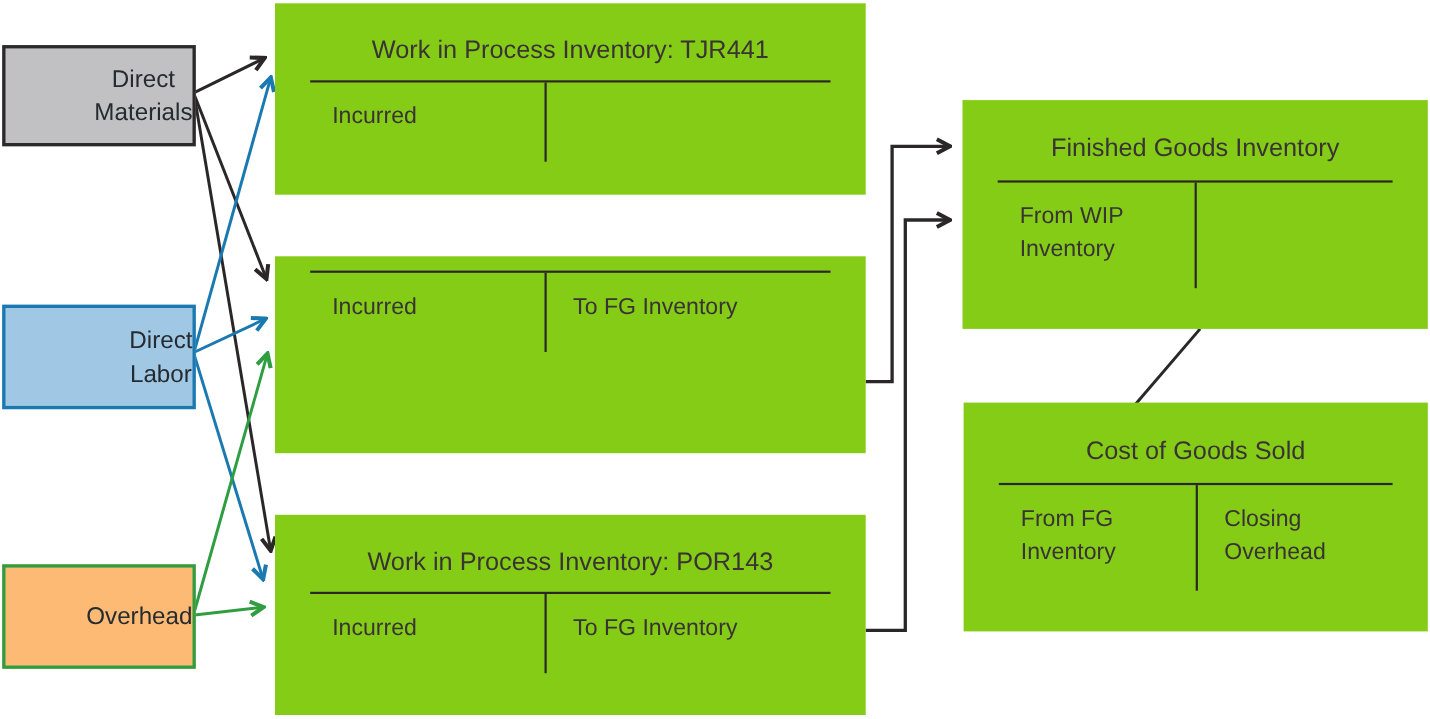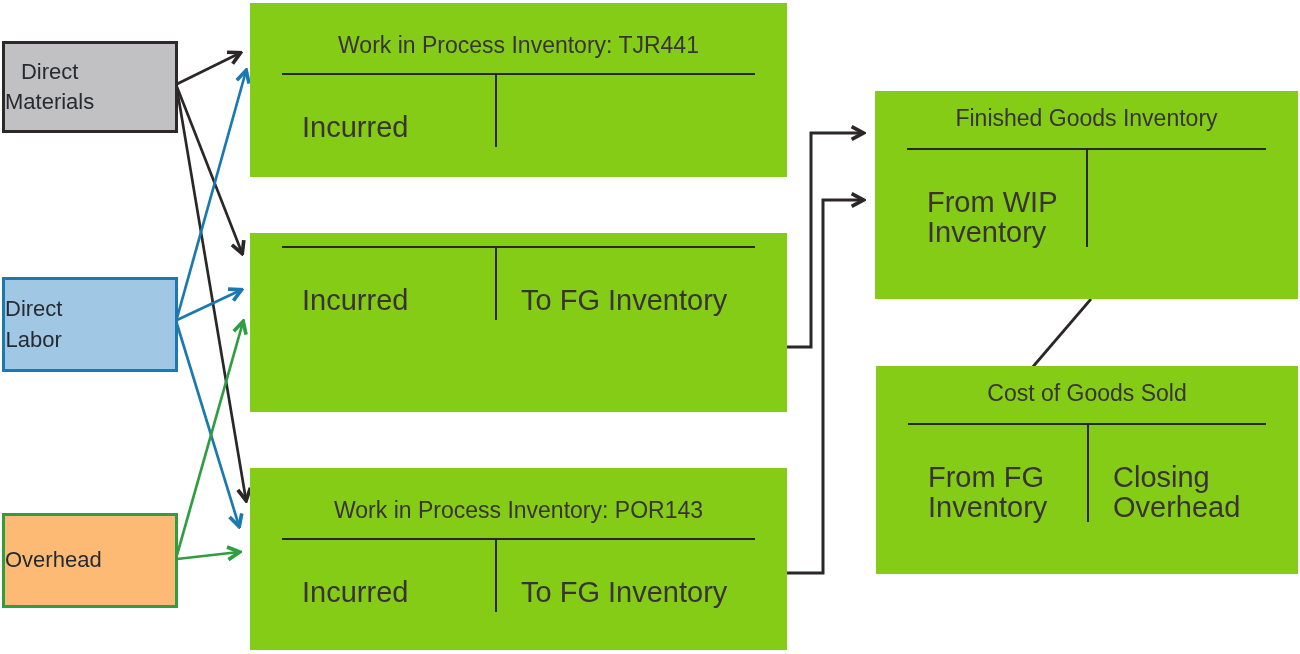--- a/index.html
+++ b/index.html
@@ -5,43 +5,43 @@
   html,body { margin:0; padding:0; background:#ffffff; }
   .canvas {
     position:relative; width:1300px; height:654px; background:#ffffff;
     font-family:"Liberation Sans", sans-serif; overflow:hidden;
   }
   svg.arrows { position:absolute; left:0; top:0; width:1300px; height:654px; }
 
   
   .src-box {
     position:absolute; width:176px; box-sizing:border-box;
-    display:flex; align-items:center; justify-content:flex-start; text-align:center;
+    display:flex; align-items:center; justify-content:flex-end; text-align:center;
     font-size:22px; line-height:1.38; color:#262b30; white-space:pre-line;
   }
   #dm { left:2px;  top:41px;  height:92px; background:#c1c0c2; border:3px solid #2b292a; }
   #dl { left:2px;  top:277px; height:95px; background:#a0c8e4; border:3px solid #1b79b1; }
   #oh { left:2px;  top:513px; height:95px; background:#fdba74; border:3px solid #2f9e41; }
 
   
   .tbox { position:absolute; background:#84cc16; box-sizing:border-box; color:#3a3335; }
   #wip1 { left:250px; top:3px;   width:537px; height:174px; }
   #wip2 { left:250px; top:233px; width:537px; height:179px; }
   #wip3 { left:250px; top:468px; width:537px; height:182px; }
   #fg   { left:875px; top:91px;  width:423px; height:208px; }
   #cogs { left:876px; top:366px; width:422px; height:208px; }
 
   .t-title { text-align:center; font-size:23px; line-height:30px; padding-top:27px; }
-  #fg .t-title, #cogs .t-title { padding-top:12px; }
+  #fg .t-title, #cogs .t-title { padding-top:28px; }
 
   .t-body { display:flex; margin:13px 32px 0 32px; border-top:2.5px solid #2b2728; }
   #fg .t-body, #cogs .t-body { margin-top:15px; }
 
-  .t-cell { box-sizing:border-box; font-size:29px; line-height:30px;
-            padding:37px 0 0 20px; white-space:pre-line; }
+  .t-cell { box-sizing:border-box; font-size:21px; line-height:30px;
+            padding:16px 0 0 20px; white-space:pre-line; }
   .t-left  { width:215px; border-right:2.5px solid #2b2728; min-height:72px; }
   .t-right { flex:1; padding-left:24px; }
   #fg .t-left, #cogs .t-left { width:181px; min-height:96px; }
 </style>
 </head>
 <body>
 
 <div class="canvas">
 
   <svg class="arrows" viewBox="0 0 1300 654">

